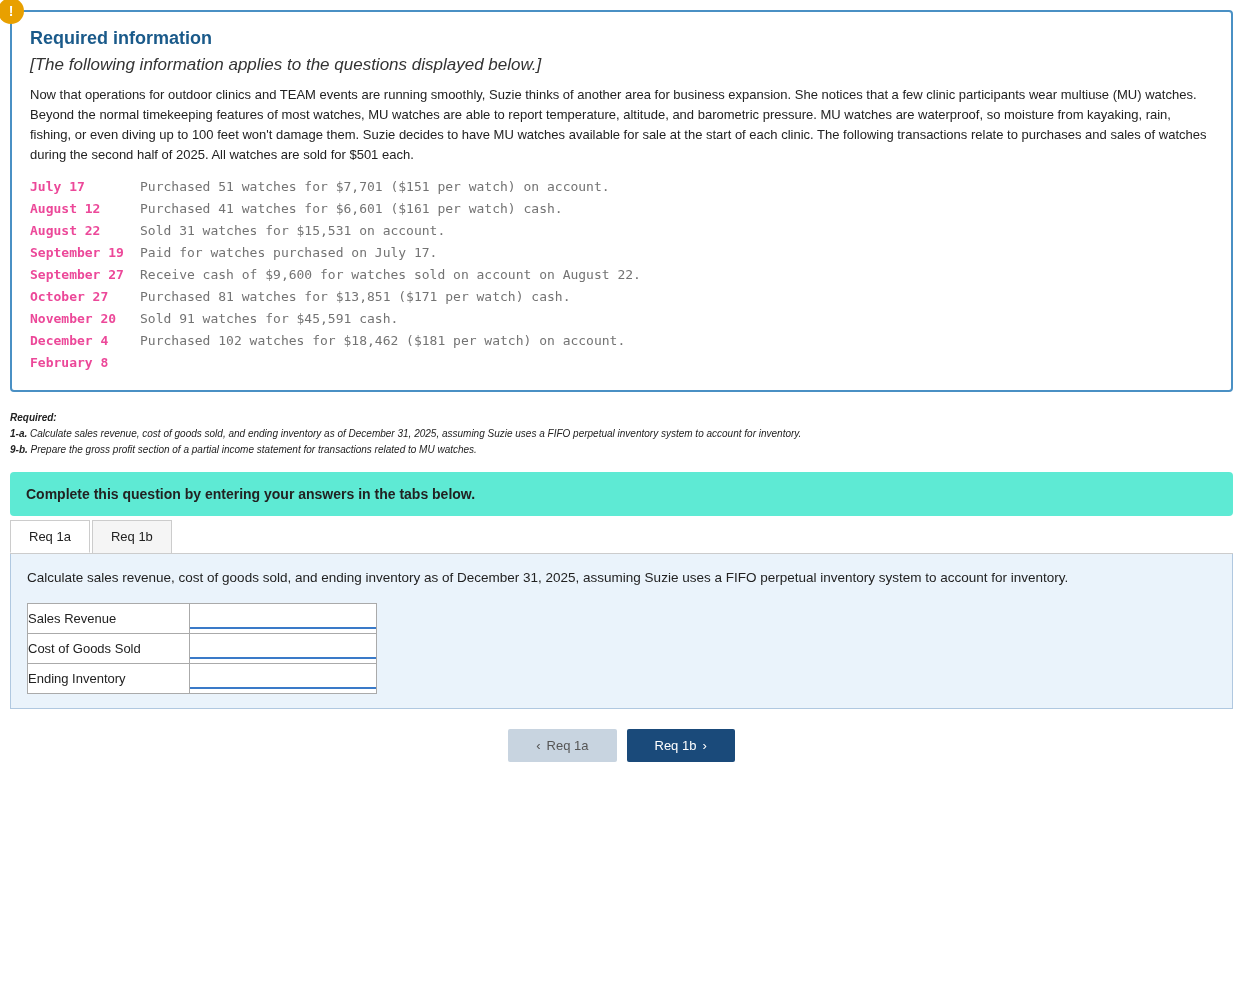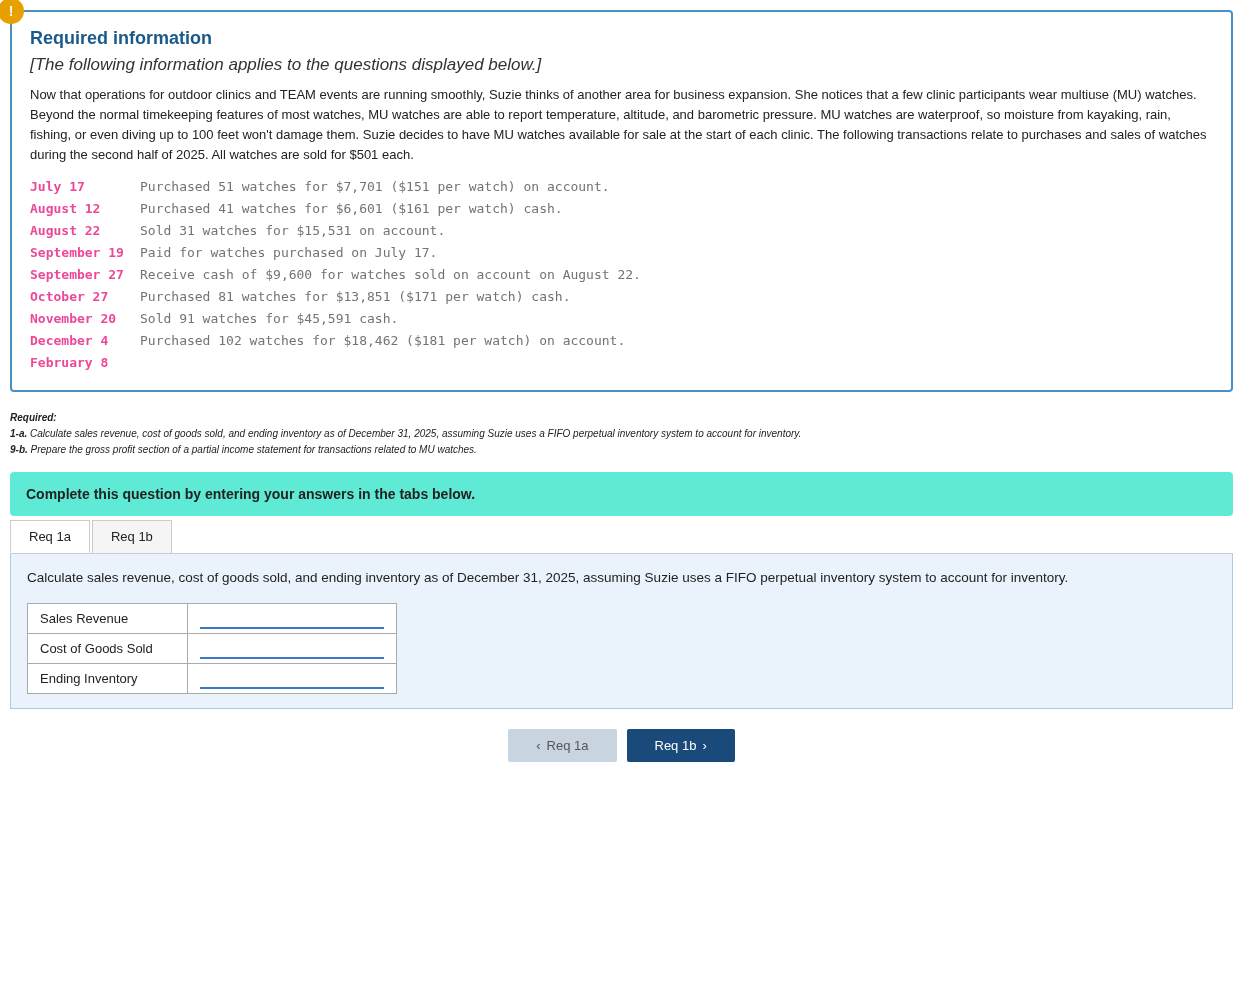--- a/index.html
+++ b/index.html
@@ -134,21 +134,21 @@
     
     .answer-table {
       border-collapse: collapse;
       margin-top: 14px;
       background: #fff;
       width: auto;
       min-width: 350px;
     }
     .answer-table td {
       border: 1px solid #aaa;
-      padding: 4px 12px;
+      padding: 4px 0;
       font-size: 13px;
     }
     .answer-table .label-cell {
       background: #fff;
       min-width: 160px;
       color: #222;
     }
     .answer-table .input-cell {
       background: #fff;
       min-width: 160px;

